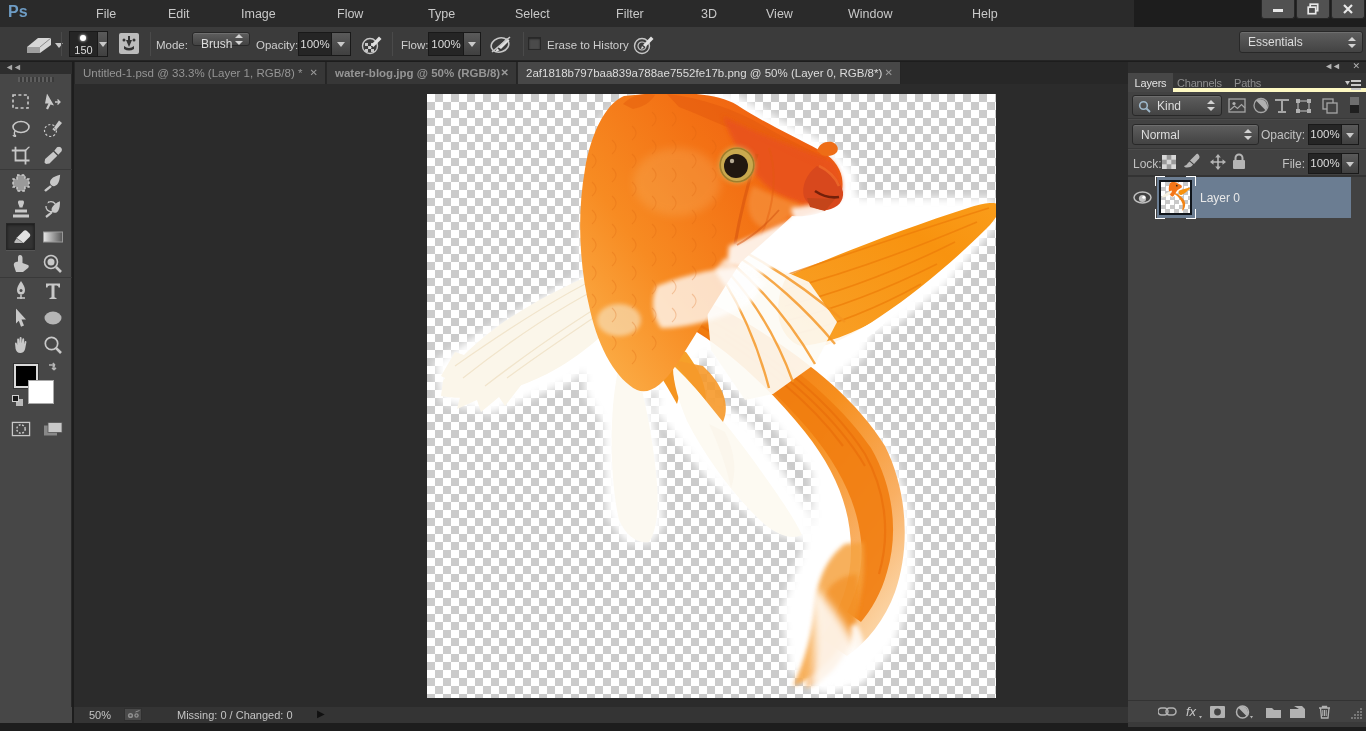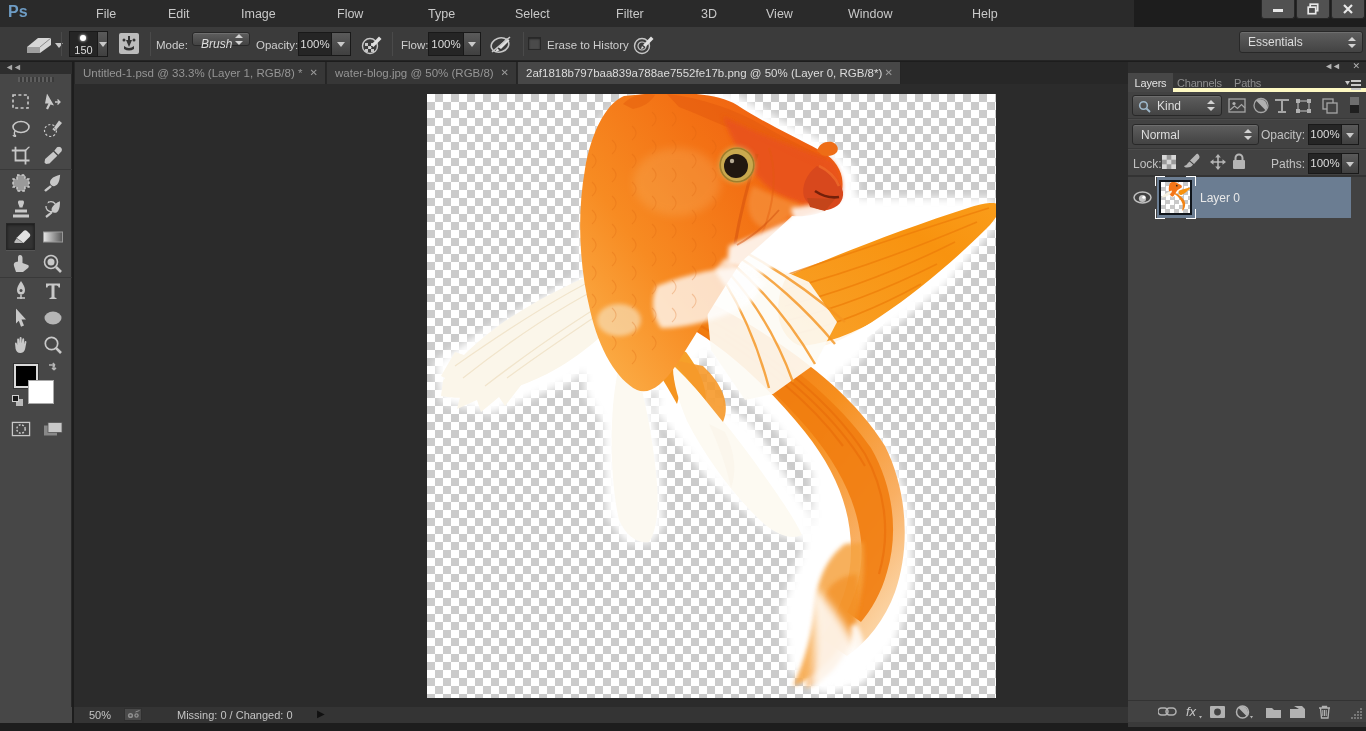--- a/index.html
+++ b/index.html
@@ -112,21 +112,21 @@
     <div style="position:absolute;left:119px;top:6px;width:20px;height:21px;background:#bcbcbc;border-radius:2px;">
       <svg width="20" height="21" viewBox="0 0 20 21">
           <path d="M10,3 L13,10 L11,10 L11,14 L9,14 L9,10 L7,10 Z" fill="#333" transform="rotate(180 10 8.5)"></path>
           <path d="M5,13 q5,4 10,0 l0,3 q-5,3 -10,0 Z" fill="#333"></path>
           <circle cx="5" cy="7" r="1.5" fill="#333"></circle>
           <circle cx="15" cy="7" r="1.5" fill="#333"></circle>
         </svg>
     </div>
     <div class="vsep" style="left:150px"></div>
     <div class="optlabel" style="left:156px">Mode:</div>
-    <div class="combo" style="left:192px;top:5px;width:58px;height:14px;font-style:italic;">
+    <div class="combo" style="left:192px;top:5px;width:58px;height:14px;">
         <span style="position:absolute;left:8px;top:4px;">Brush</span>
         <span class="updn"></span>
       </div>
     <div class="optlabel" style="left:256px">Opacity:</div>
     <div class="darkbox" style="left:298px;top:5px;width:34px;height:24px;line-height:22px;">100%</div>
     <div class="dropbtn" style="left:332px;top:5px;width:19px;height:24px;"></div>
     <div style="position:absolute;left:361px;top:8px;width:22px;height:20px;"><svg width="22" height="20" viewBox="0 0 22 20">
           <circle cx="9" cy="11" r="7.5" fill="none" stroke="#c6c6c6" stroke-width="1.4"></circle>
           <g fill="#c6c6c6">
             <rect x="4" y="8" width="3" height="3"></rect>
@@ -158,21 +158,21 @@
           <path d="M9,11 l2,2 l-3,1 Z" fill="#e0e0e0"></path>
         </svg></div>
     <div class="combo" style="left:1239px;top:4px;width:124px;height:22px;">
         <span style="position:absolute;left:8px;top:3px;">Essentials</span>
         <span class="updn"></span>
       </div>
   </div>
 
   <div id="tabbar">
     <div class="tab" style="left:1px;width:251px;">Untitled-1.psd @ 33.3% (Layer 1, RGB/8) *<span class="x">✕</span></div>
-    <div class="tab" style="left:253px;width:190px;">water-blog.jpg @ 50% (RGB/8)<span class="x">✕</span></div>
+    <div class="tab" style="left:253px;width:190px;font-weight:bold;">water-blog.jpg @ 50% (RGB/8)<span class="x">✕</span></div>
     <div class="tab active" style="left:444px;width:383px;">2af1818b797baa839a788ae7552fe17b.png @ 50% (Layer 0, RGB/8*)<span class="x">✕</span></div>
   </div>
 
   <div id="toolhead">
       <span style="position:absolute;left:5px;top:0px;color:#a8a8a8;font-size:9px;letter-spacing:-1px;">◄◄</span>
     </div>
   <div id="toolcol">
     <div id="toolgrip" style="position:absolute;left:18px;top:3px;width:36px;height:5px;background:repeating-linear-gradient(90deg,#5d5d5d 0 2px,#3a3a3a 2px 4px);"></div>
     <div style="position:absolute;left:0;top:95px;width:72px;height:1px;background:#393939;"></div>
     <div style="position:absolute;left:0;top:203px;width:72px;height:1px;background:#393939;"></div>
@@ -566,21 +566,21 @@
           <g transform="translate(48,1)">
               <path d="M8,0 L10.8,3.5 H5.2 Z M8,16 L5.2,12.5 H10.8 Z M0,8 L3.5,5.2 V10.8 Z M16,8 L12.5,5.2 V10.8 Z M7,7 h2 v2 h-2 Z"></path>
               <path d="M8,2 V14 M2,8 H14" stroke="#b5b5b5" stroke-width="1.6"></path>
             </g>
           <g transform="translate(71,0)">
               <rect x="0" y="7" width="12" height="9" rx="1"></rect>
               <path d="M2.5,7 V5 a3.5,3.5 0 0 1 7,0 V7" fill="none" stroke="#b5b5b5" stroke-width="2"></path>
             </g>
         </g>
       </svg>
-      <div class="lrow-label" style="left:140px;top:7px;width:37px;text-align:right;">Paths:</div>
+      <div class="lrow-label" style="left:140px;top:7px;width:37px;text-align:right;">File:</div>
       <div class="darkbox" style="left:180px;top:3px;width:34px;height:21px;line-height:19px;">100%</div>
       <div class="dropbtn" style="left:214px;top:3px;width:17px;height:21px;"></div>
     </div>
     <div style="position:absolute;top:113px;left:0;width:238px;height:2px;background:#333;"></div>
 
     <div id="layerrow" style="position:absolute;top:115px;left:0;width:238px;height:55px;background:#424242;">
       <div style="position:absolute;left:29px;top:0;width:194px;height:41px;background:#6b7d92;"></div>
       <svg style="position:absolute;left:5px;top:14px;" width="19" height="13" viewBox="0 0 19 13">
         <ellipse cx="9.5" cy="6.5" rx="8.5" ry="5.5" fill="none" stroke="#c0c0c0" stroke-width="1.5"></ellipse>
         <circle cx="9.5" cy="7.5" r="3.6" fill="#c0c0c0"></circle>

